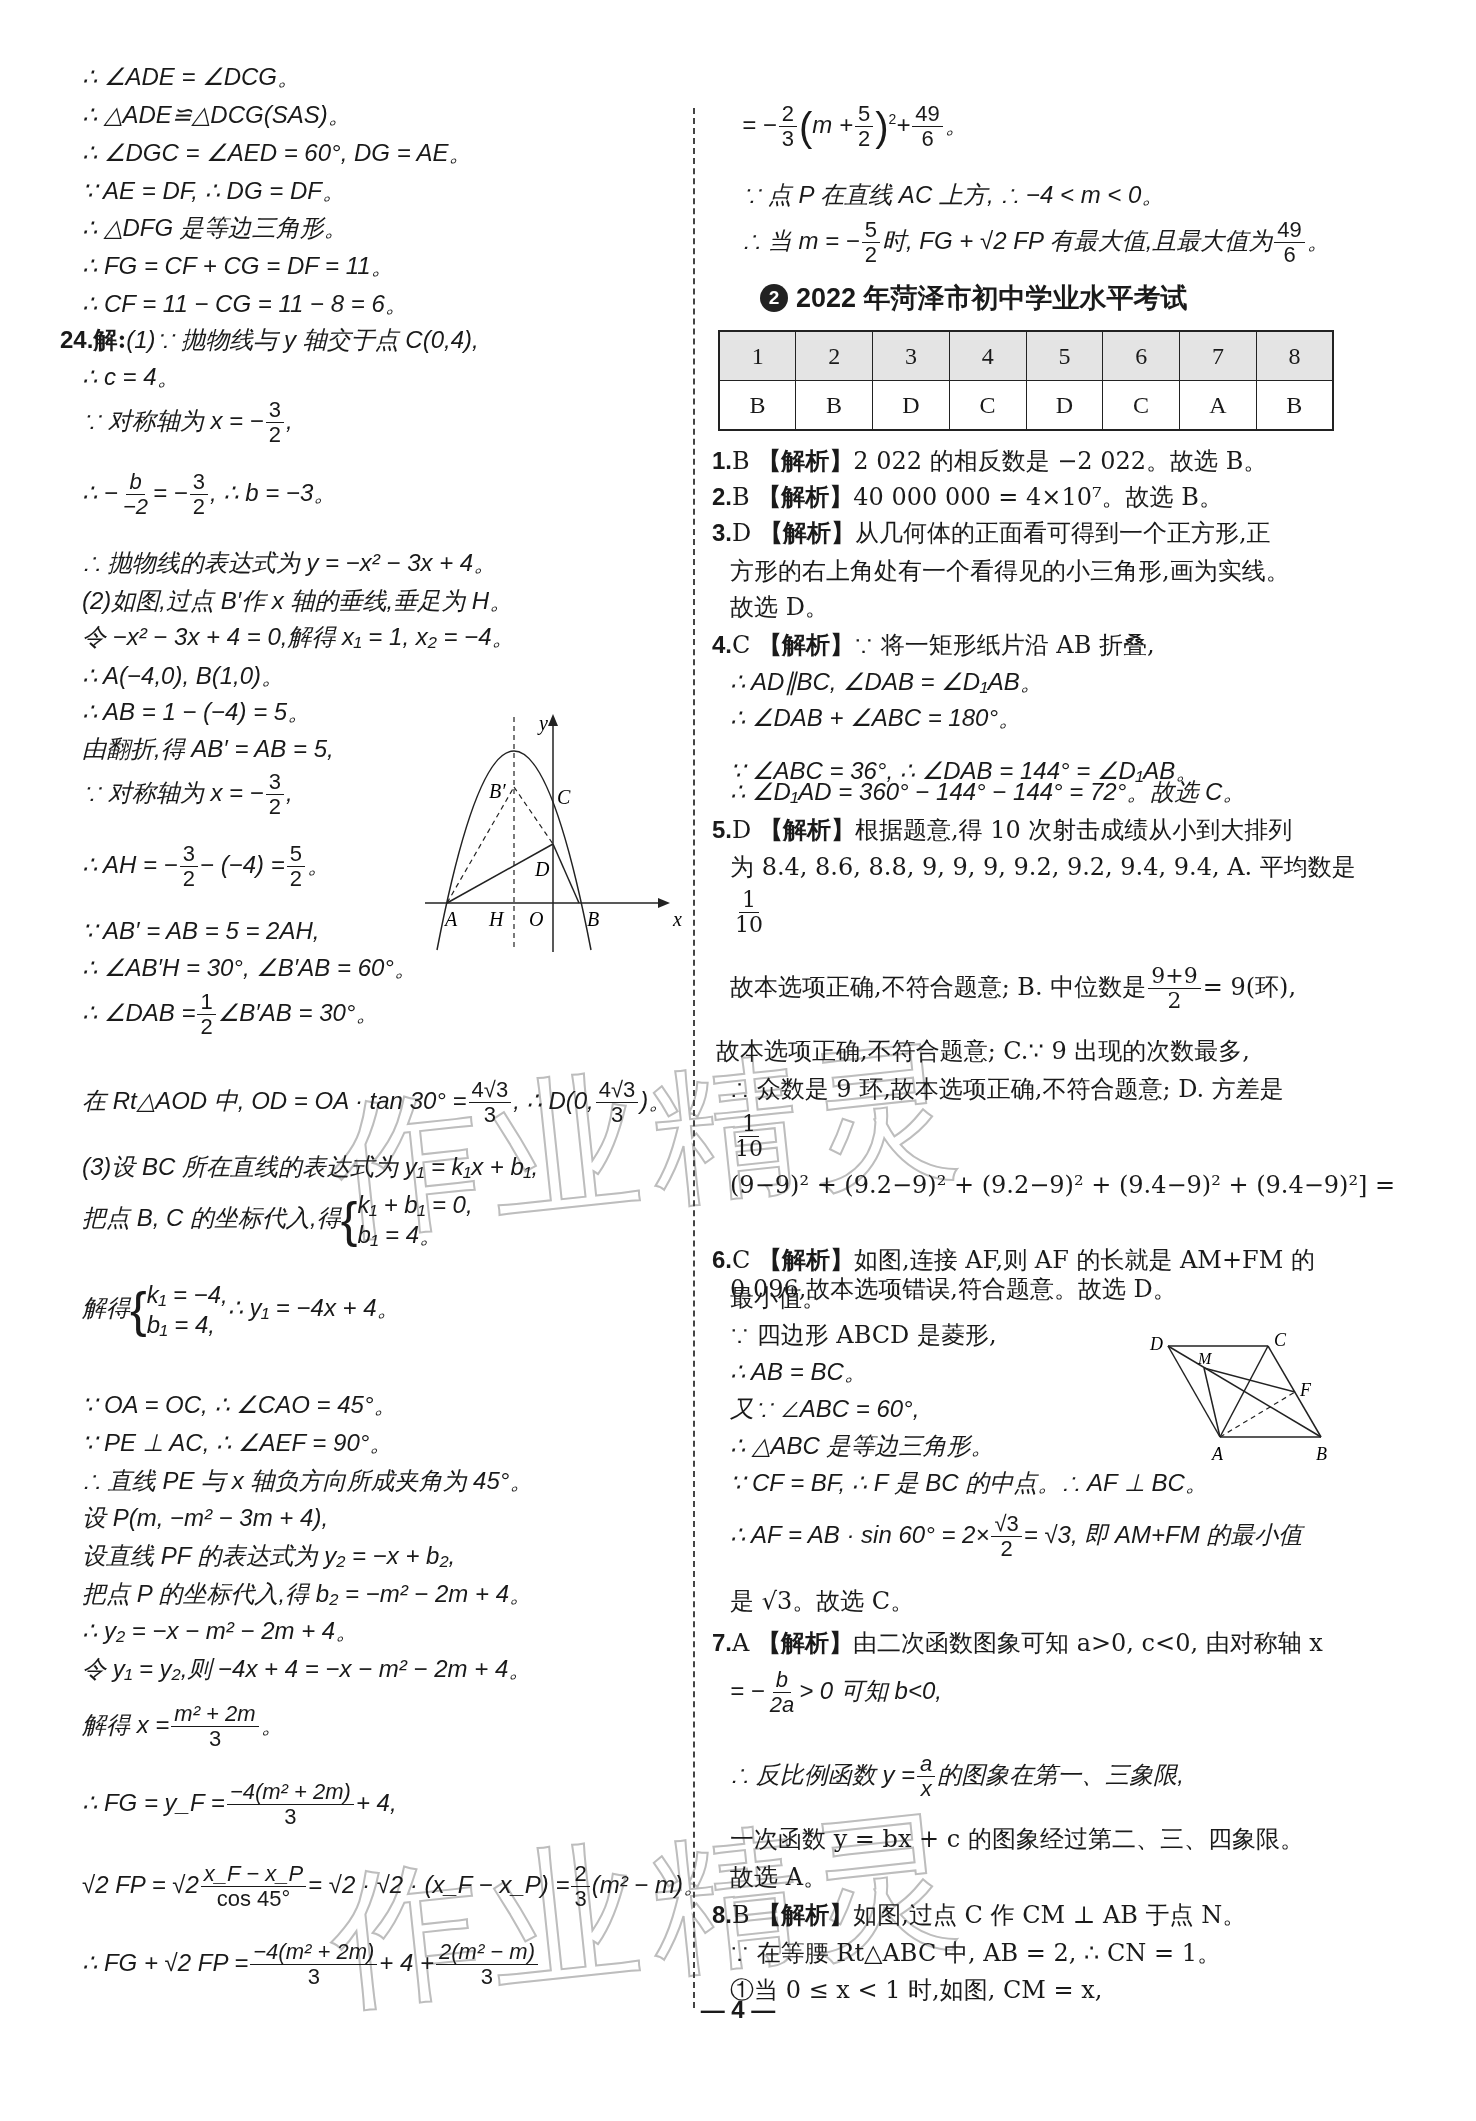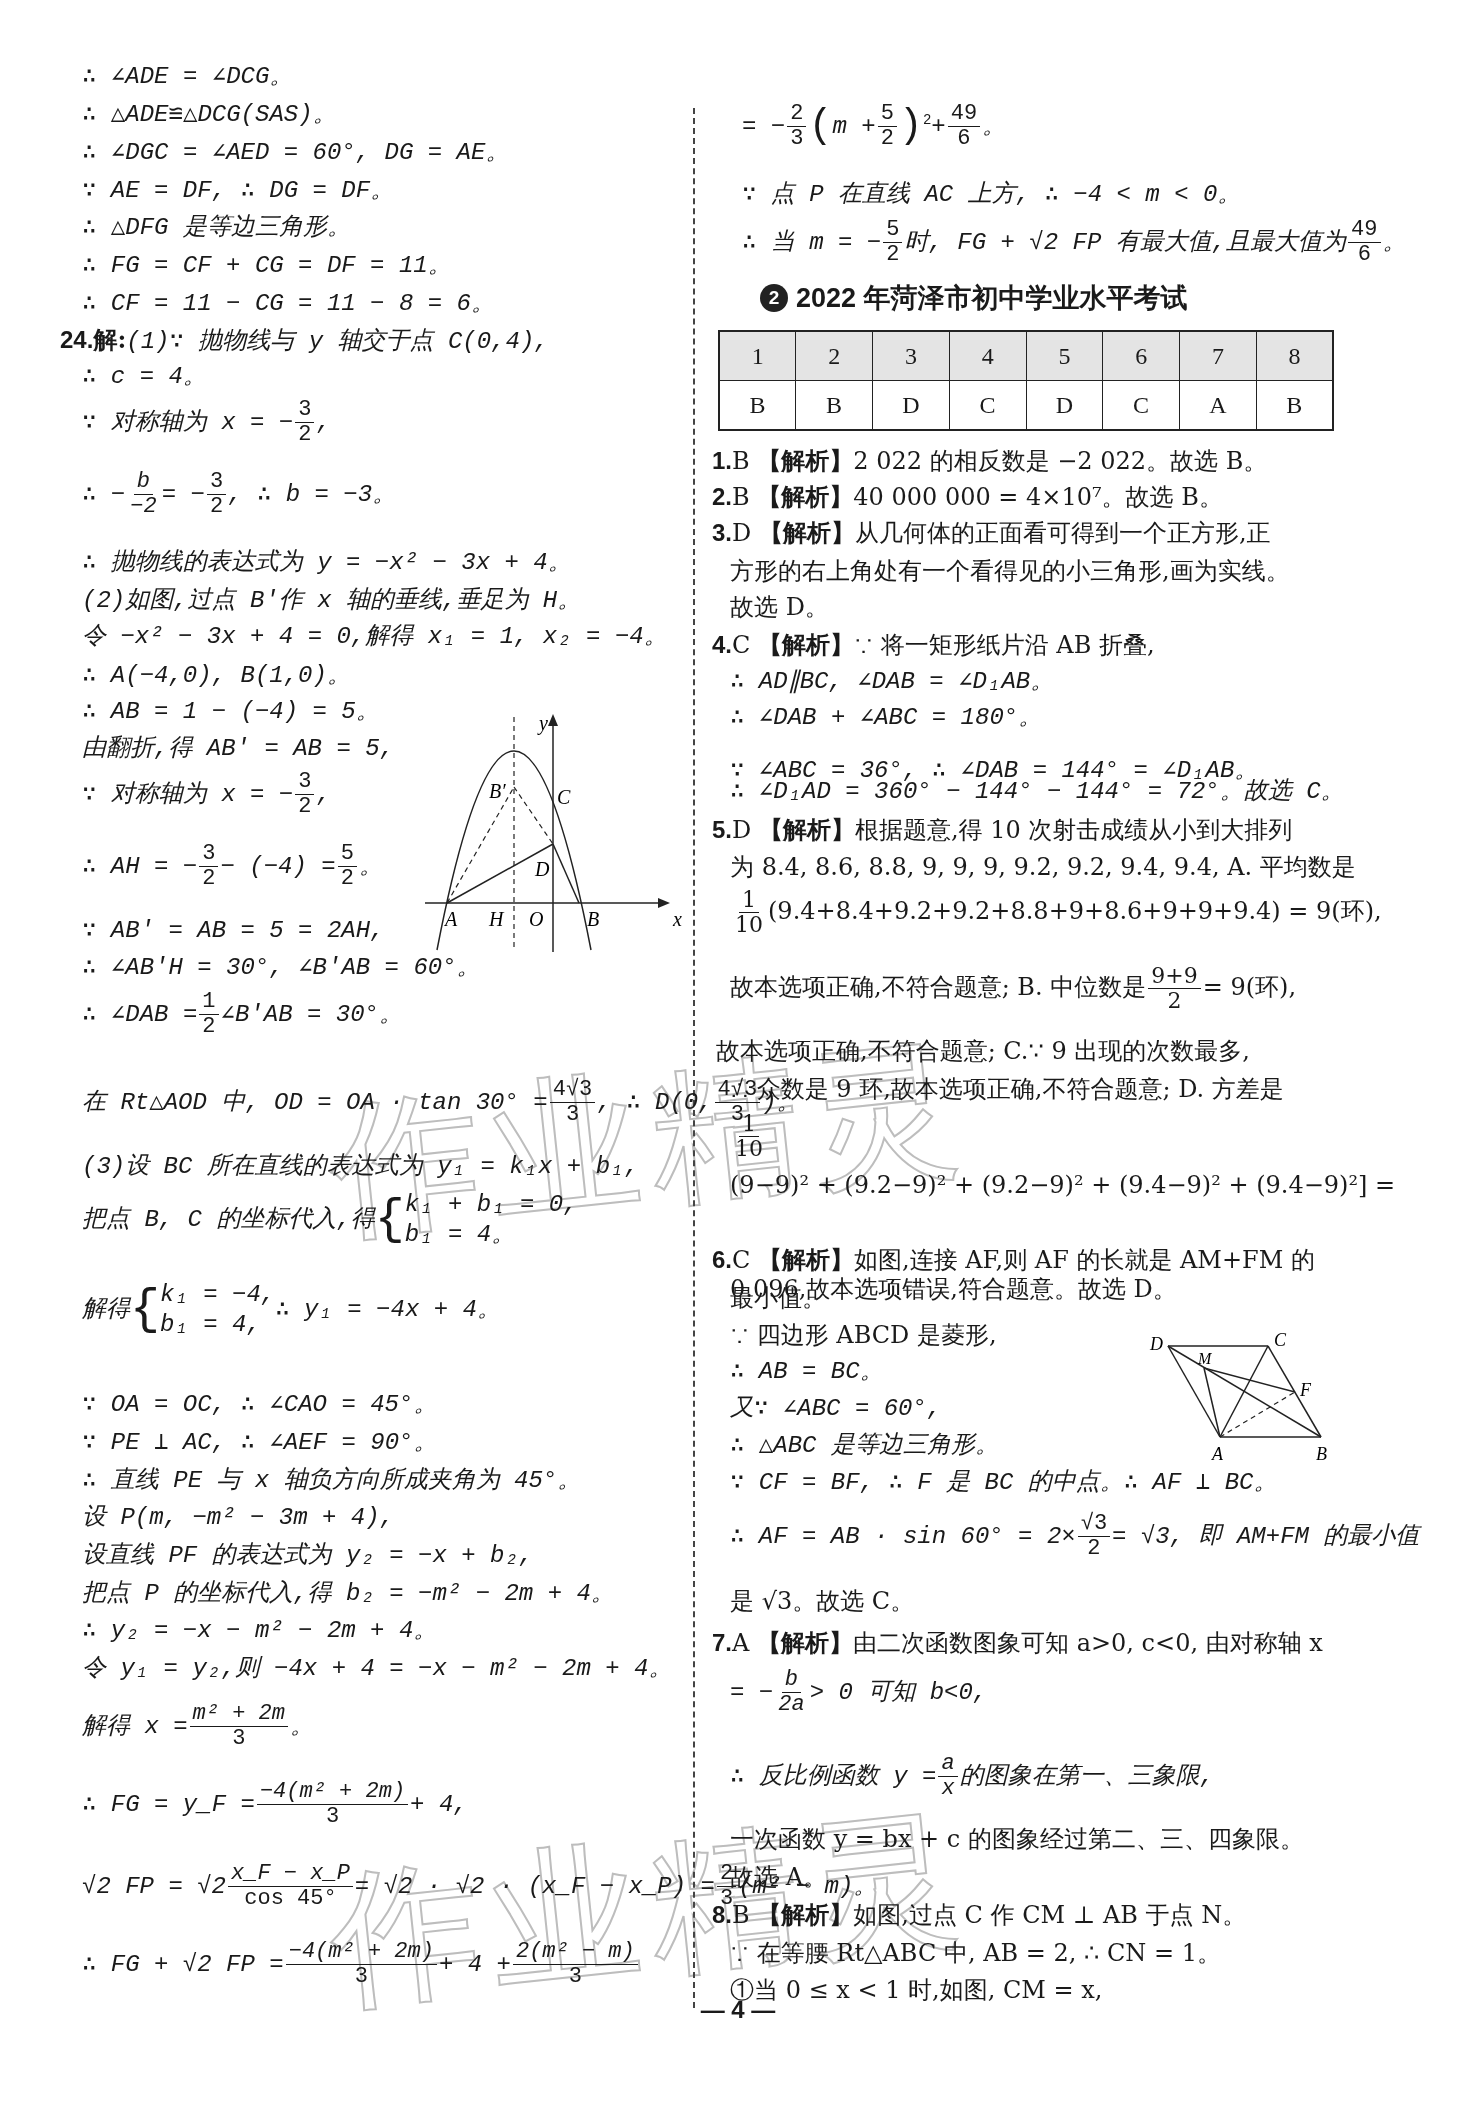--- a/index.html
+++ b/index.html
@@ -8,21 +8,21 @@
     font-family: "DejaVu Serif", "Liberation Serif", serif;
     color: #1a1a1a;
   }
   .col { position: absolute; top: 0; }
   .col-left { left: 82px; width: 600px; }
   .col-right { left: 712px; width: 646px; }
   .line {
     position: absolute; white-space: nowrap;
     font-size: 24px; line-height: 30px;
   }
-  .math { font-family: Liberation Mono, monospace; font-style: italic; }
+  .math { font-family: Liberation Sans, sans-serif; font-style: italic; }
   .up { font-style: normal; }
   .bold { font-weight: bold; }
   .qnum { font-family: "Liberation Sans", sans-serif; font-weight: bold; }
   .frac {
     display: inline-flex; flex-direction: column; align-items: center;
     vertical-align: middle; margin: 0 2px; line-height: 1.1;
   }
   .frac .num { border-bottom: 1.5px solid #1a1a1a; padding: 0 3px; font-size: 22px; }
   .frac .den { padding: 0 3px; font-size: 22px; }
   sup, sub { font-size: 14px; }
@@ -305,21 +305,21 @@
   <div class="line math" style="top:777px; left:18px">∴ ∠D₁AD = 360° − 144° − 144° = 72°。故选 C。</div>
 
   <div class="line" style="top:815px; left:0">
     <span class="qnum">5.</span><span>D</span>&nbsp;<span class="bold">【解析】</span><span>根据题意,得 10 次射击成绩从小到大排列</span>
   </div>
   <div class="line" style="top:852px; left:18px">为 8.4, 8.6, 8.8, 9, 9, 9, 9.2, 9.2, 9.4, 9.4, A. 平均数是</div>
   <div class="line" style="top:888px; left:18px">
     <span class="frac">
         <span class="num">1</span>
         <span class="den">10</span>
-      </span><span>(9.4+8.4+9.2+9.2+8.8+9+8.6+9+9+9.4) = 9(环),</span>
+      </span>
   </div>
   <div class="line" style="top:964px; left:18px">
     <span>故本选项正确,不符合题意; B. 中位数是</span><span class="frac">
         <span class="num">9+9</span>
         <span class="den">2</span>
       </span><span>= 9(环),</span>
   </div>
   <div class="line" style="top:1036px; left:4px">故本选项正确,不符合题意; C.∵ 9 出现的次数最多,</div>
   <div class="line" style="top:1074px; left:18px">∴ 众数是 9 环,故本选项正确,不符合题意; D. 方差是</div>
   <div class="line" style="top:1112px; left:18px">

